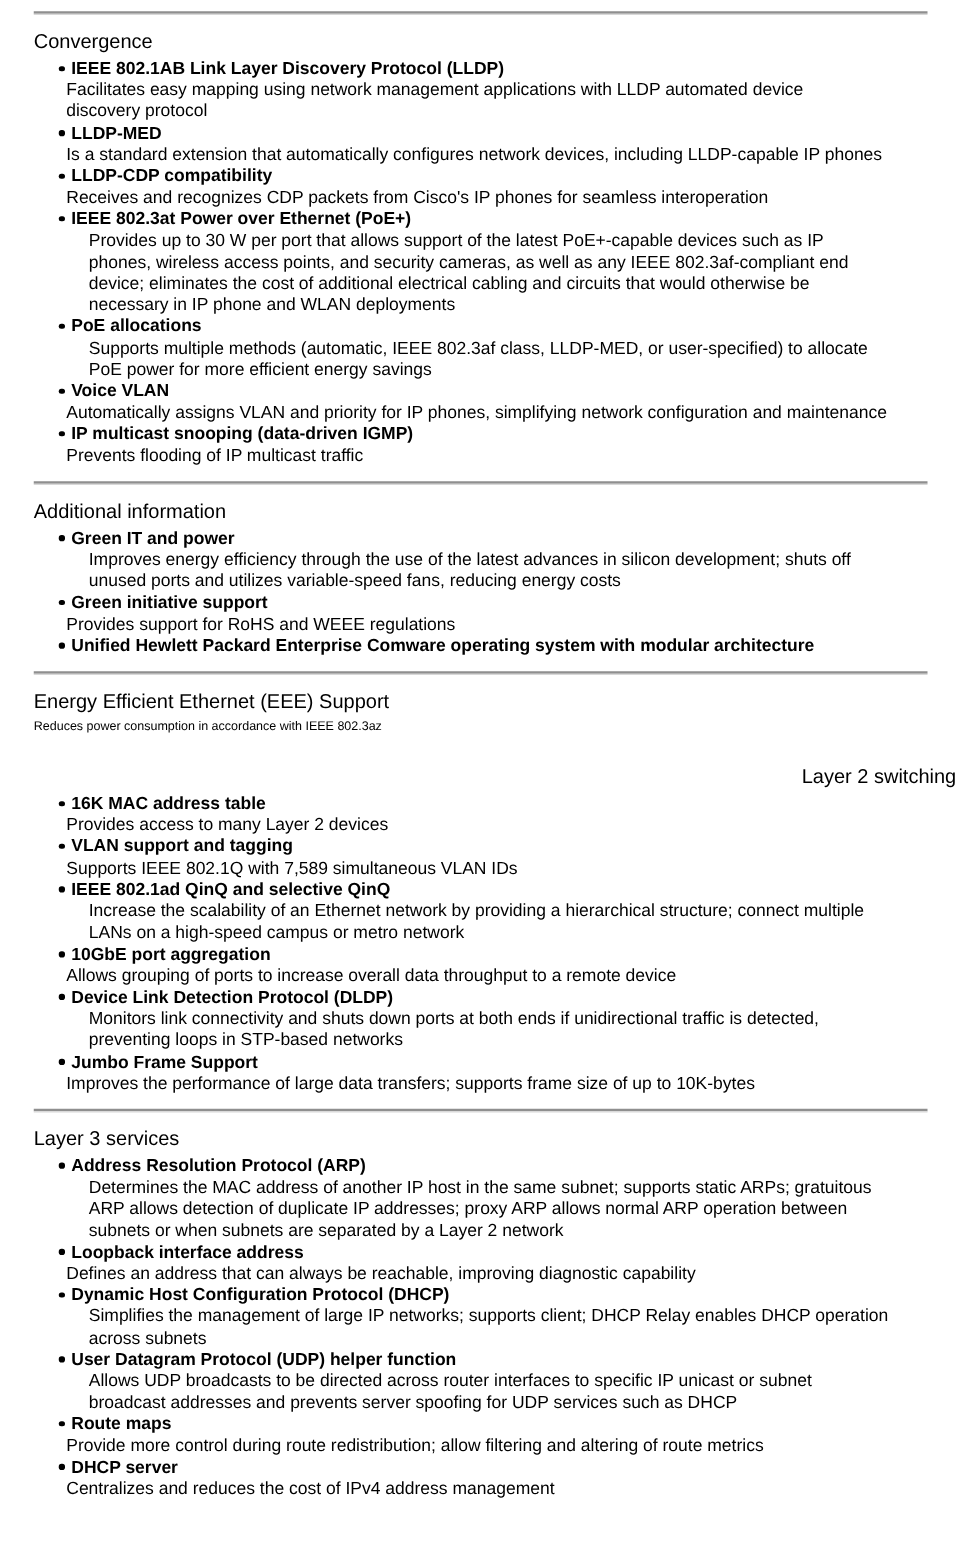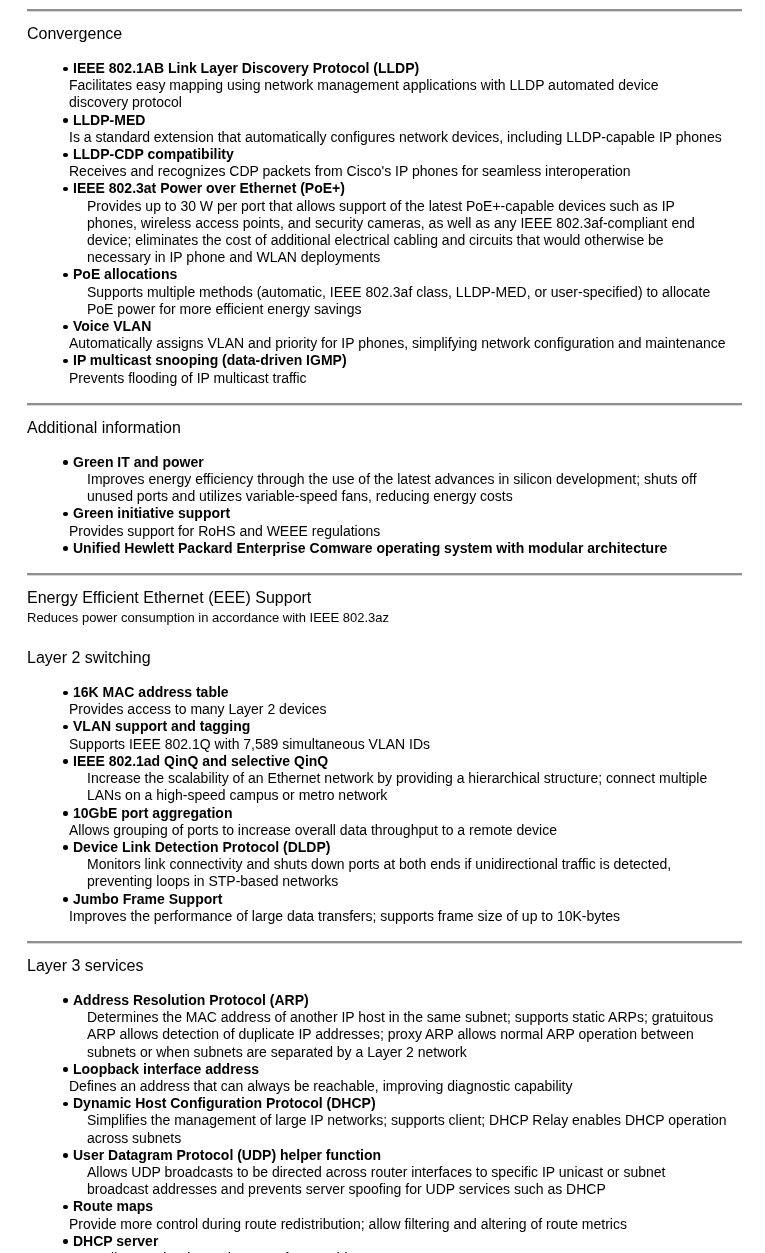--- a/index.html
+++ b/index.html
@@ -13,40 +13,40 @@
     width:715px; height:0;
     border-top:2px solid #8f8f8f;
     border-bottom:1px solid #d8d8d8;
     margin:12px 0 0 0;
   }
   .divider.top { margin-top:0; }
   .section h2 {
     font-size:16px; line-height:20px; font-weight:normal;
     margin:12px 0 2px 0;
   }
-  .section.gap-top h2 { margin-top:22px; }
-  .feature-list { list-style:none; margin:16px; padding:0; }
+  .section.gap-top h2 { margin-top:22px;text-align:right; }
+  .feature-list { list-style:none; margin:0; padding:0; }
   .feature-item { padding-left:30px; }
   .item-title {
     position:relative; font-weight:bold;
     font-size:14px; line-height:17.2px;
     white-space:pre;
   }
   .bullet {
     position:absolute; left:-10px; top:6.5px;
     width:4.5px; height:4.5px; border-radius:50%;
     background:#000; display:block;
   }
   .desc {
     font-size:14px; line-height:17.2px;
     white-space:pre; margin-left:-4px;
   }
   .desc.deep { margin-left:14px; }
   .intro {
-    font-size:13px; line-height:16px;
+    font-size:10px; line-height:16px;
     margin:2px 12px 0 0; white-space:pre;
   }
 </style>
 </head>
 <body>
 
 <div class="page">
   <div class="divider top"></div>
 
 <section class="section">

